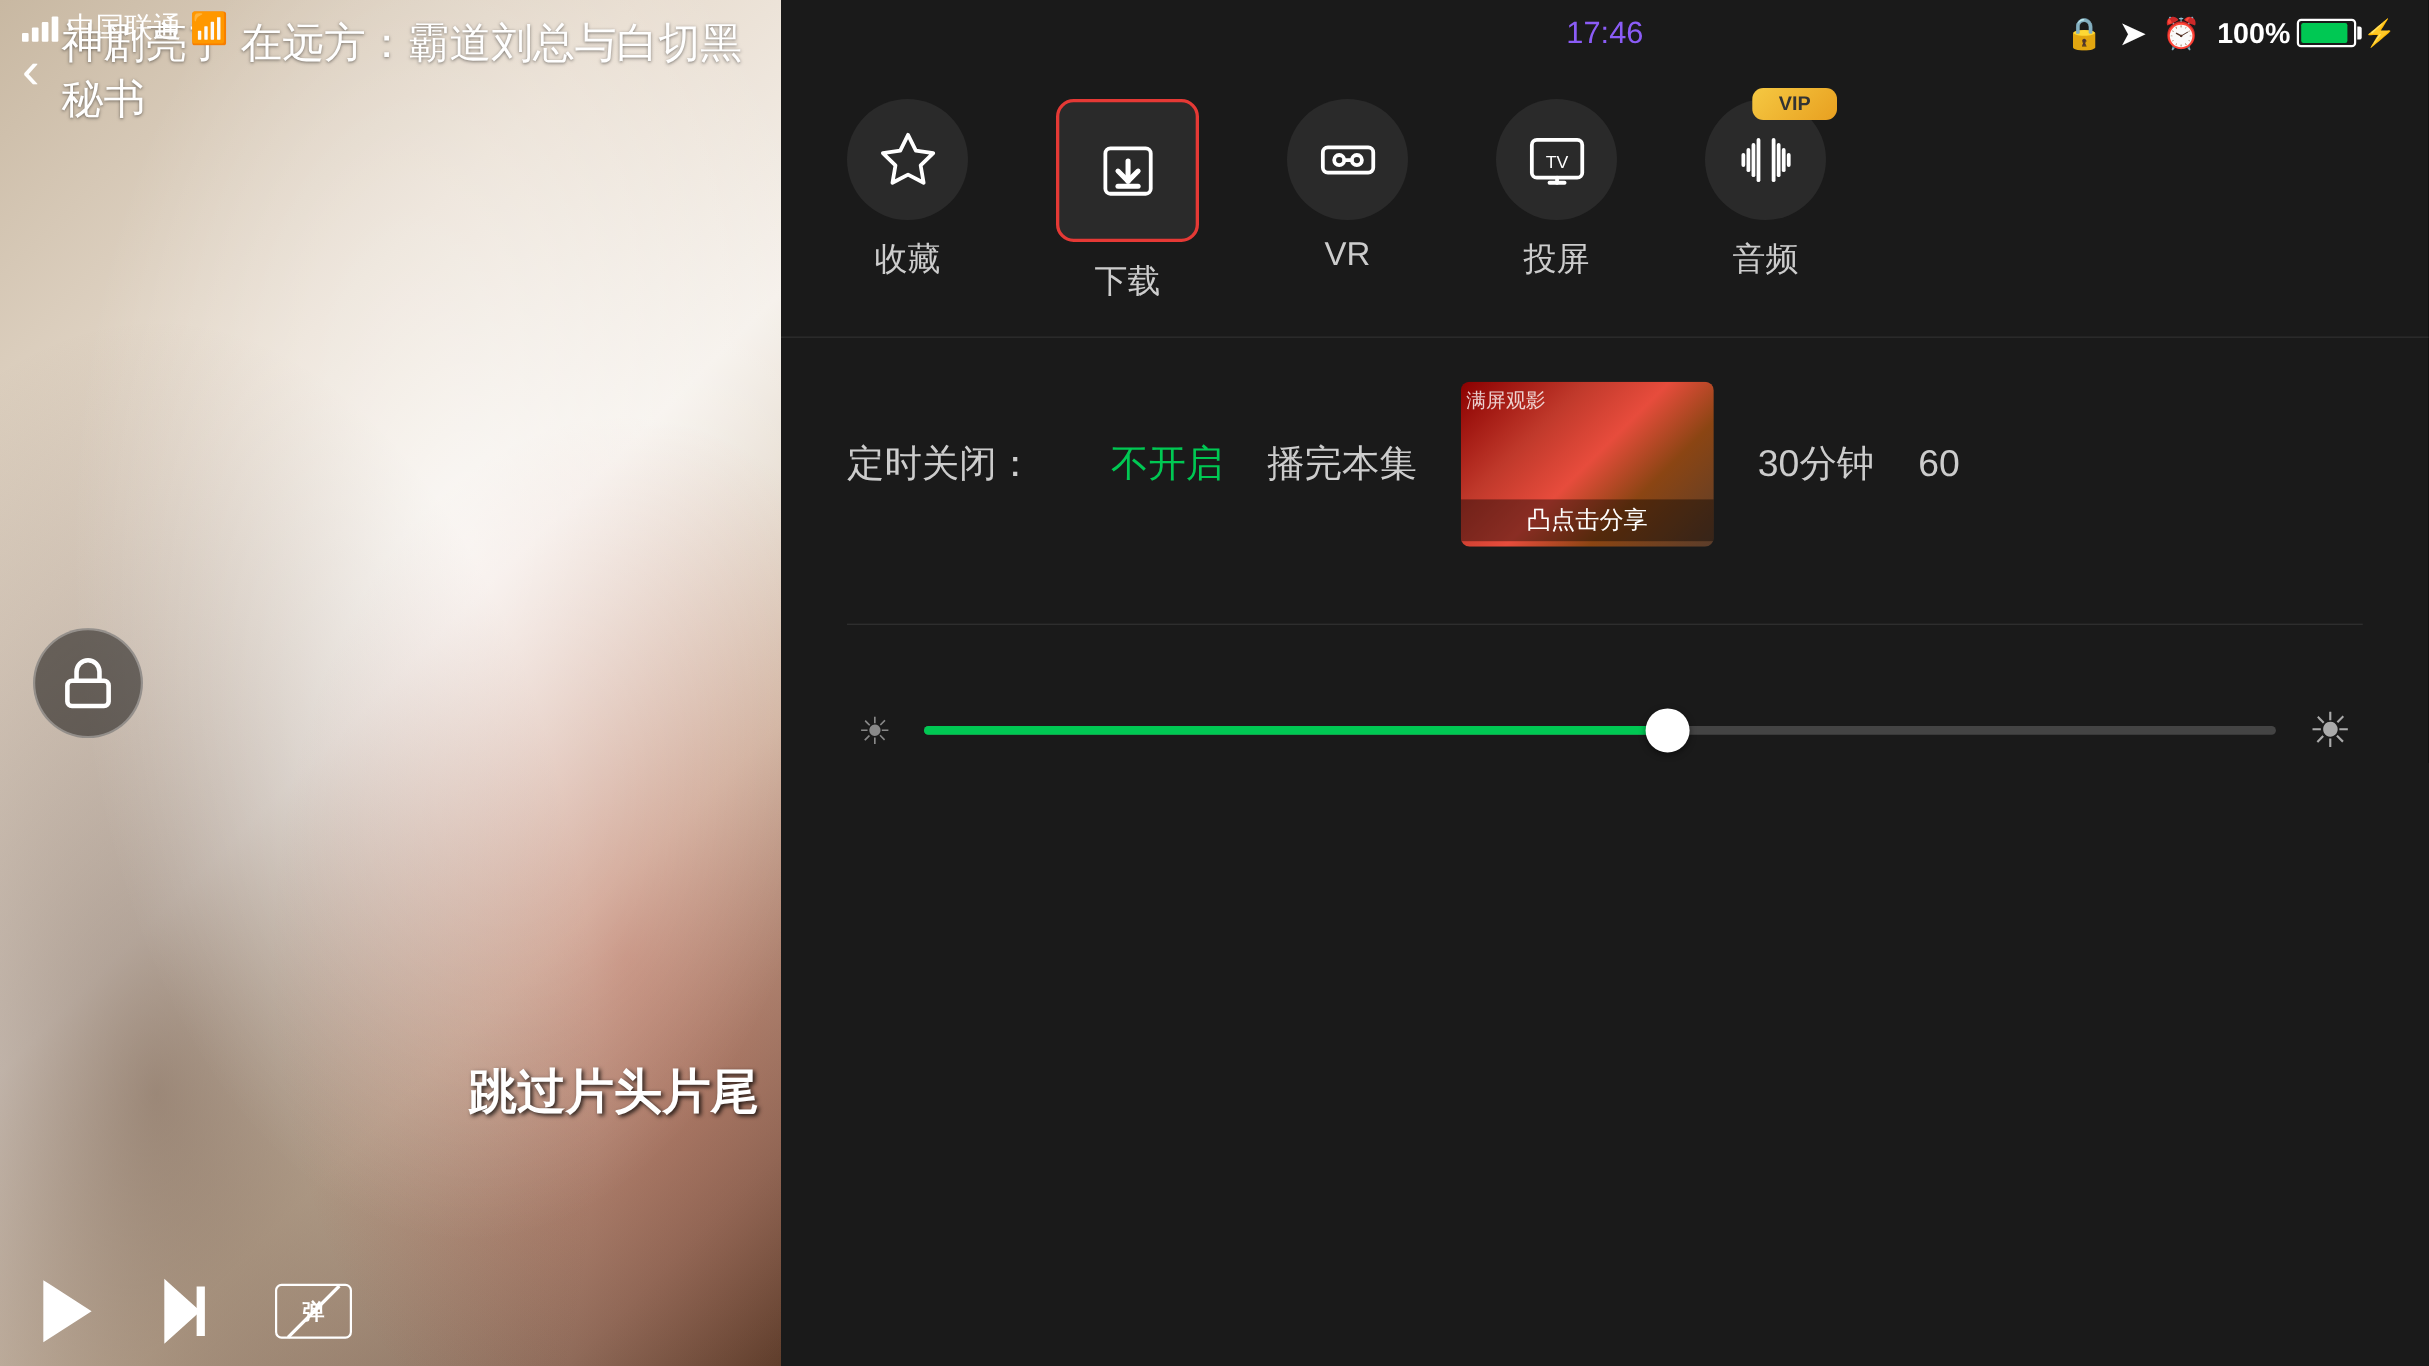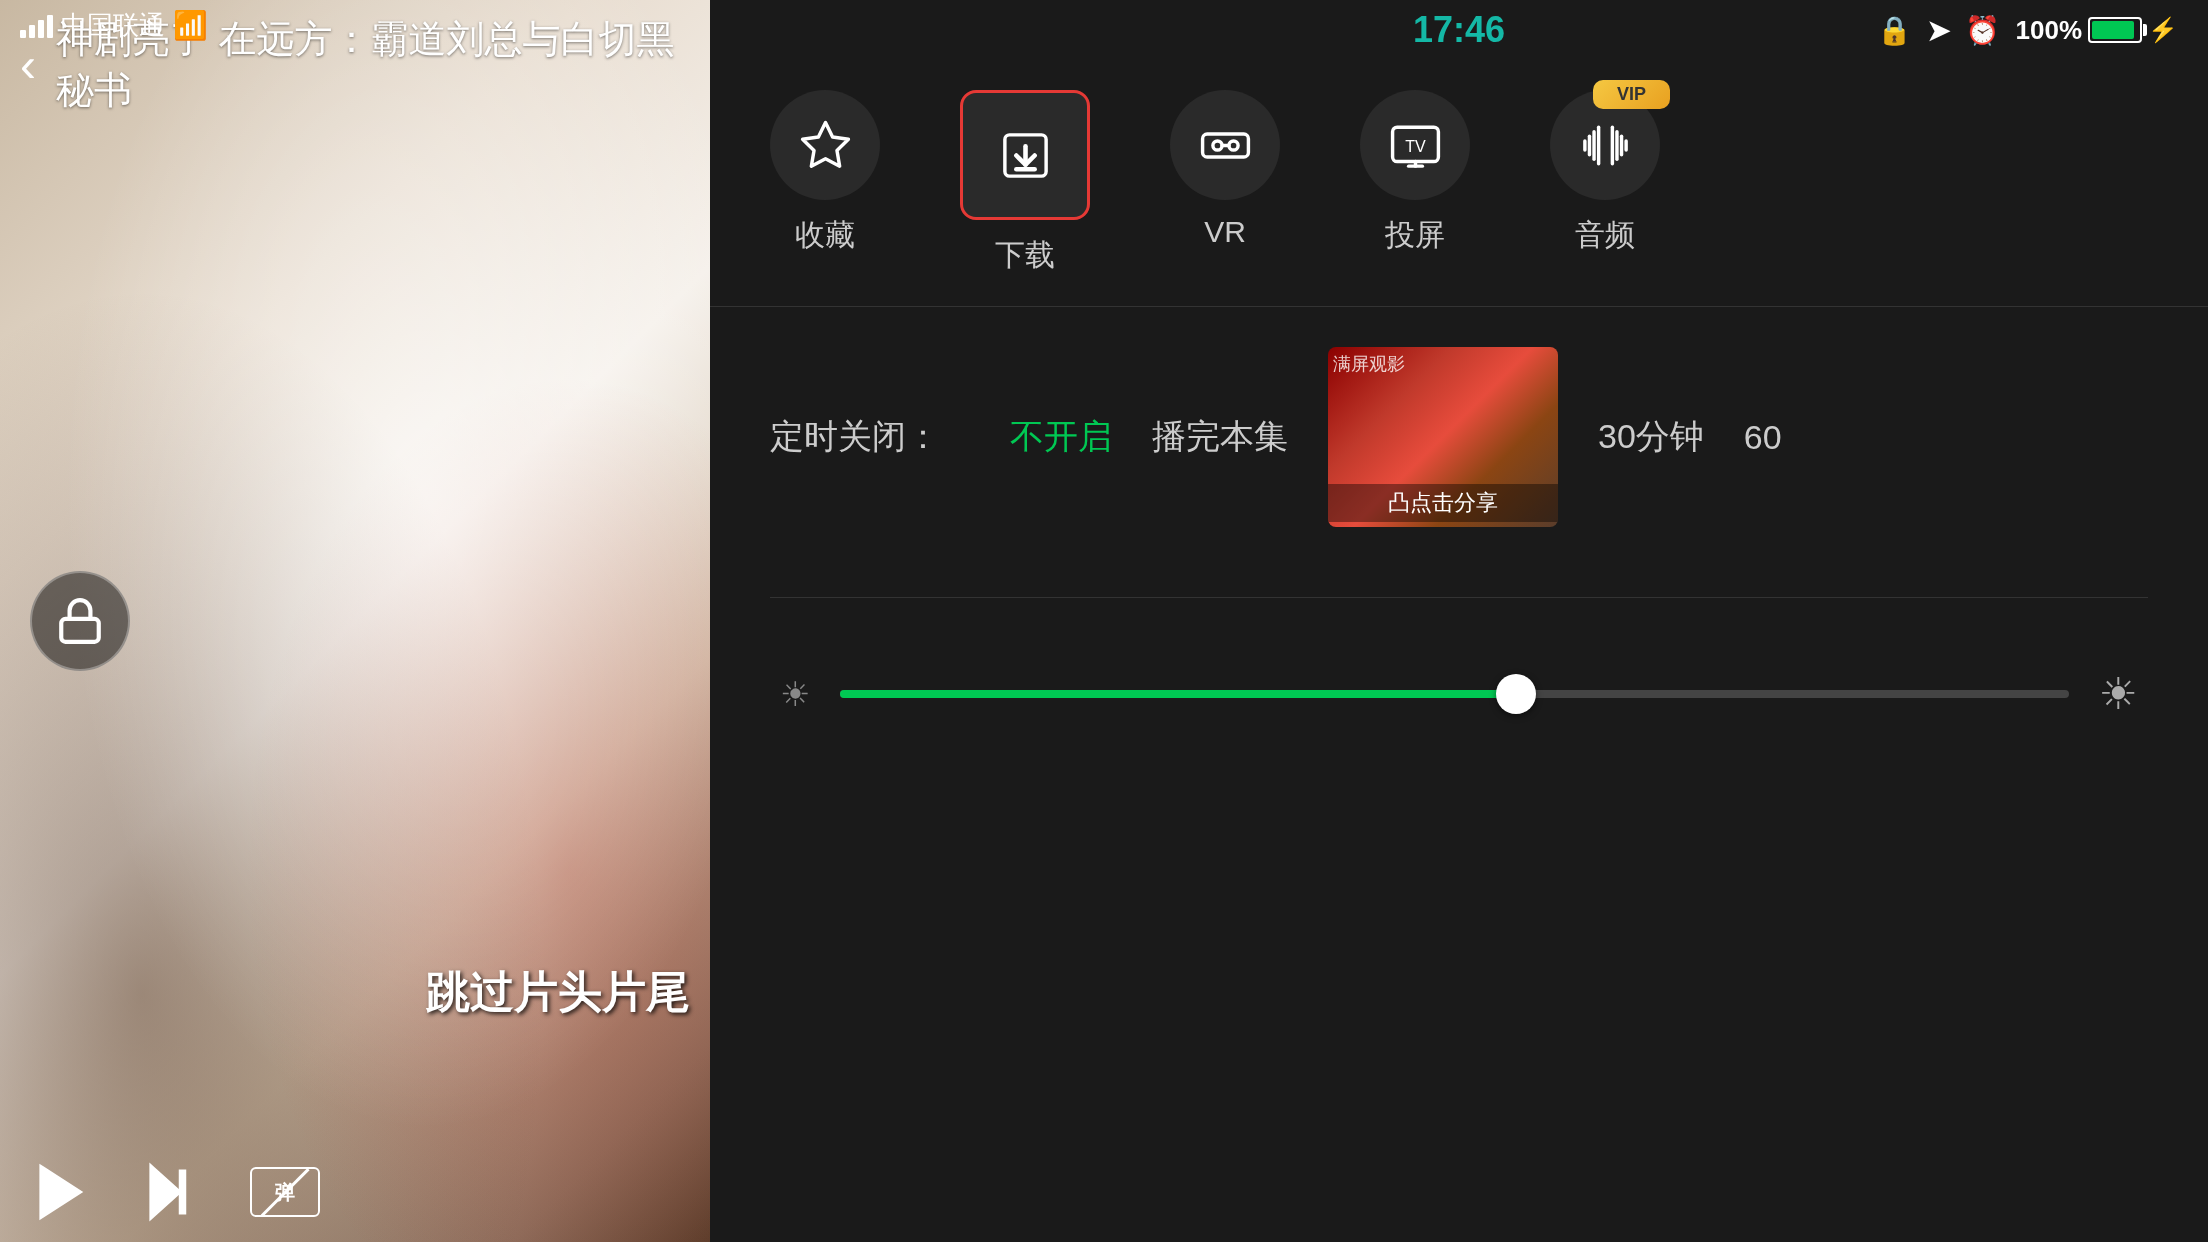--- a/index.html
+++ b/index.html
@@ -380,21 +380,21 @@
     }
 
     .toggle-off .toggle-knob {
       right: auto;
       left: 5px;
     }
 
     
     .preview-thumbnail {
       width: 230px;
-      height: 180px;
+      height: 150px;
       border-radius: 8px;
       overflow: hidden;
       position: relative;
       flex-shrink: 0;
     }
 
     .preview-img {
       width: 100%;
       height: 100%;
       background: linear-gradient(135deg, #8b0000 0%, #c0392b 30%, #e74c3c 50%, #8b4513 70%, #5a3d2b 100%);
@@ -531,21 +531,21 @@
         <div class="danmu-slash"></div>
         <span style="color:white;font-size:20px;font-weight:bold;z-index:1;">弹</span>
       </div>
     </div>
   </div>
 </div>
 
 <div class="right-panel">
 
   <div class="status-bar-right">
-    <span style="color:#14b8a6;font-size:36px;font-weight:700;">17:46</span>
+    <span style="color:#8b5cf6;font-size:28px;font-weight:400;">17:46</span>
     <div class="status-right-icons">
       <span style="font-size:28px;">🔒</span>
       <span style="font-size:28px;">➤</span>
       <span style="font-size:28px;">⏰</span>
       <div class="battery-container">
         <span class="battery-text">100%</span>
         <div class="battery-icon">
           <div class="battery-fill"></div>
         </div>
         <span style="font-size:24px;">⚡</span>

